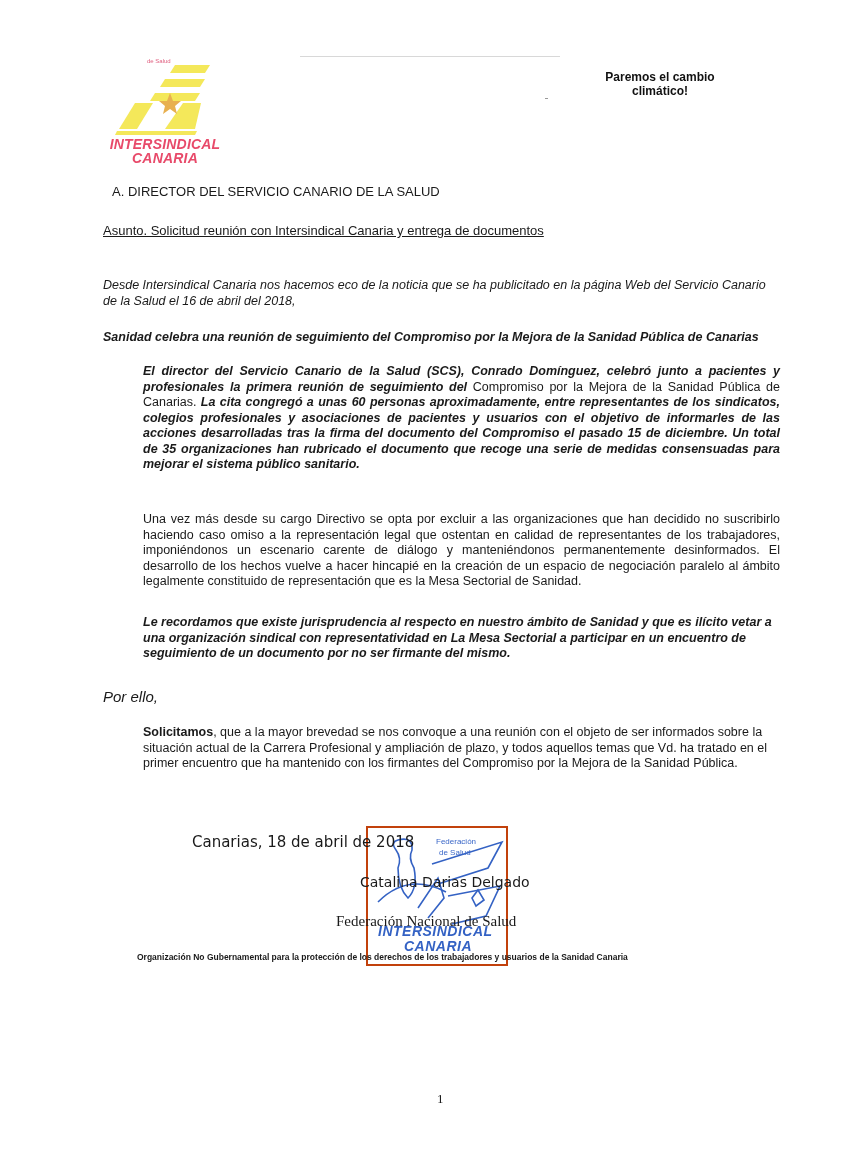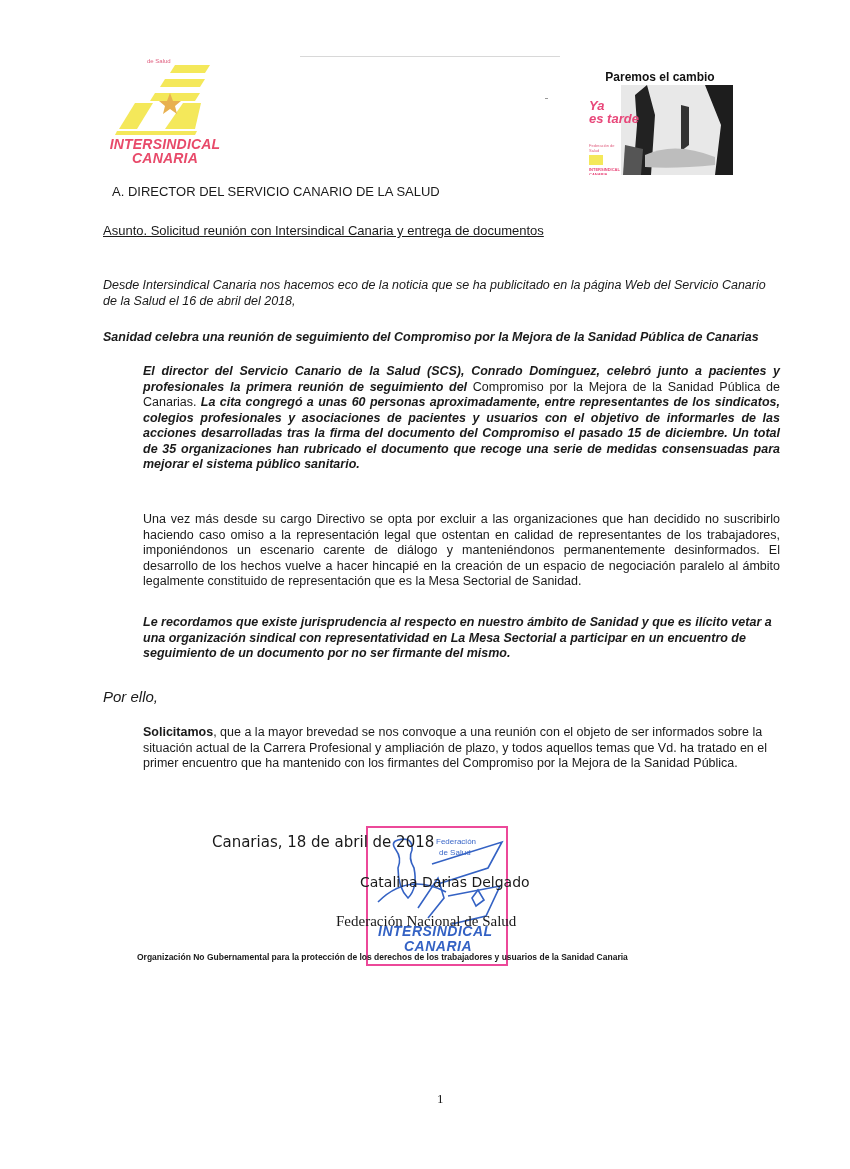--- a/index.html
+++ b/index.html
@@ -18,25 +18,25 @@
   .subject { left:103px; top:223px; font-size:13px; text-decoration:underline; }
   .p { font-size:12.5px; line-height:15.5px; }
   .intro { left:103px; top:278px; width:672px;font-style:italic; }
   .headline { left:103px; top:330px; width:680px; font-weight:bold; font-style:italic; font-size:12.5px; }
   .quote { left:143px; top:364px; width:637px; text-align:justify; font-weight:bold; font-style:italic; }
   .quote .normal { font-style:normal; font-weight:normal; }
   .para2 { left:143px; top:512px; width:637px; text-align:justify; }
   .para3 { left:143px; top:615px; width:637px; font-weight:bold; font-style:italic; }
   .porello { left:103px; top:688px; font-size:15px;font-style:italic; }
   .solicit { left:143px; top:725px; width:637px; }
-  .date { left:192px; top:833px; font-size:15px; font-family:"DejaVu Sans", sans-serif;margin-left:20px; }
+  .date { left:192px; top:833px; font-size:15px; font-family:"DejaVu Sans", sans-serif; }
   .signer { left:360px; top:874px; font-size:14px; font-family:"DejaVu Sans", sans-serif; }
   .fed { left:336px; top:913px; font-size:15px; font-family:"Liberation Serif", serif;text-align:center; }
   .footer { left:137px; top:952px; font-size:8.5px; font-weight:bold; }
-  .stamp { left:366px; top:826px; width:142px; height:140px; border:2px solid #ec4899; box-sizing:border-box; color:#3462c4; }
+  .stamp { left:366px; top:826px; width:142px; height:140px; border:2px solid #c2410c; box-sizing:border-box; color:#3462c4; }
   .stamp .st-fed { position:absolute; left:68px; top:8px; font-size:8px; line-height:11px; color:#3a67c8; }
   .stamp .st-name { position:absolute; left:10px; top:96px; font-size:14px; font-weight:bold; font-style:italic; line-height:15px; color:#3462c4; letter-spacing:0.5px; }
   .pagenum { left:437px; top:1091px; font-size:13px; font-family:"Liberation Serif", serif; }
   .dot { position:absolute; width:3px; height:1px; background:#999; }
 </style>
 </head>
 <body>
 
 <div class="scanline"></div>
 
@@ -54,39 +54,20 @@
     <polygon points="65,38 68,46 76,46 70,51 72,59 65,54 58,59 60,51 54,46 62,46" fill="#e8b050"></polygon>
   </svg>
   <div class="name">
     <div>INTERSINDICAL</div>
     <div>CANARIA</div>
   </div>
 </div>
 
 <div class="abs poster">
   <div class="ptitle">Paremos el cambio climático!</div>
-  <div class="pimg">
-    <svg width="148" height="90" viewBox="0 0 148 90" style="position:absolute;left:0;top:0;">
-      <rect x="36" y="0" width="112" height="90" fill="#e8e8e8"></rect>
-      <path d="M50,10 L62,0 L70,30 L66,90 L48,90 L52,40 Z" fill="#222"></path>
-      <path d="M96,20 L104,22 L104,60 L96,66 Z" fill="#333"></path>
-      <path d="M120,0 L148,0 L148,90 L130,90 L136,40 Z" fill="#1d1d1d"></path>
-      <path d="M60,70 Q90,56 130,72 L130,80 Q90,84 60,82 Z" fill="#bdbdbd"></path>
-      <path d="M40,60 L58,64 L56,90 L38,90 Z" fill="#555"></path>
-    </svg>
-    <div class="yatext">
-      <div>Ya</div>
-      <div>es tarde</div>
-    </div>
-    <div class="mini">
-      <div>Federación de Salud</div>
-      <div style="width:14px;height:10px;background:#f4e85a;margin:2px 0;"></div>
-      <div style="color:#e8487a;font-weight:bold;">INTERSINDICAL CANARIA</div>
-    </div>
-  </div>
 </div>
 
 <div class="dot" style="left:545px;top:98px;"></div>
 
 <div class="abs addressee">A. DIRECTOR DEL SERVICIO CANARIO DE LA SALUD</div>
 <div class="abs subject">Asunto. Solicitud reunión con  Intersindical Canaria y entrega de documentos</div>
 
 <div class="abs p intro">Desde Intersindical Canaria nos hacemos eco de la noticia que se ha publicitado en la página Web del Servicio Canario de la Salud el 16 de abril del 2018,</div>
 <div class="abs headline">Sanidad celebra una reunión de seguimiento del Compromiso por la Mejora de la Sanidad Pública de Canarias</div>
 

